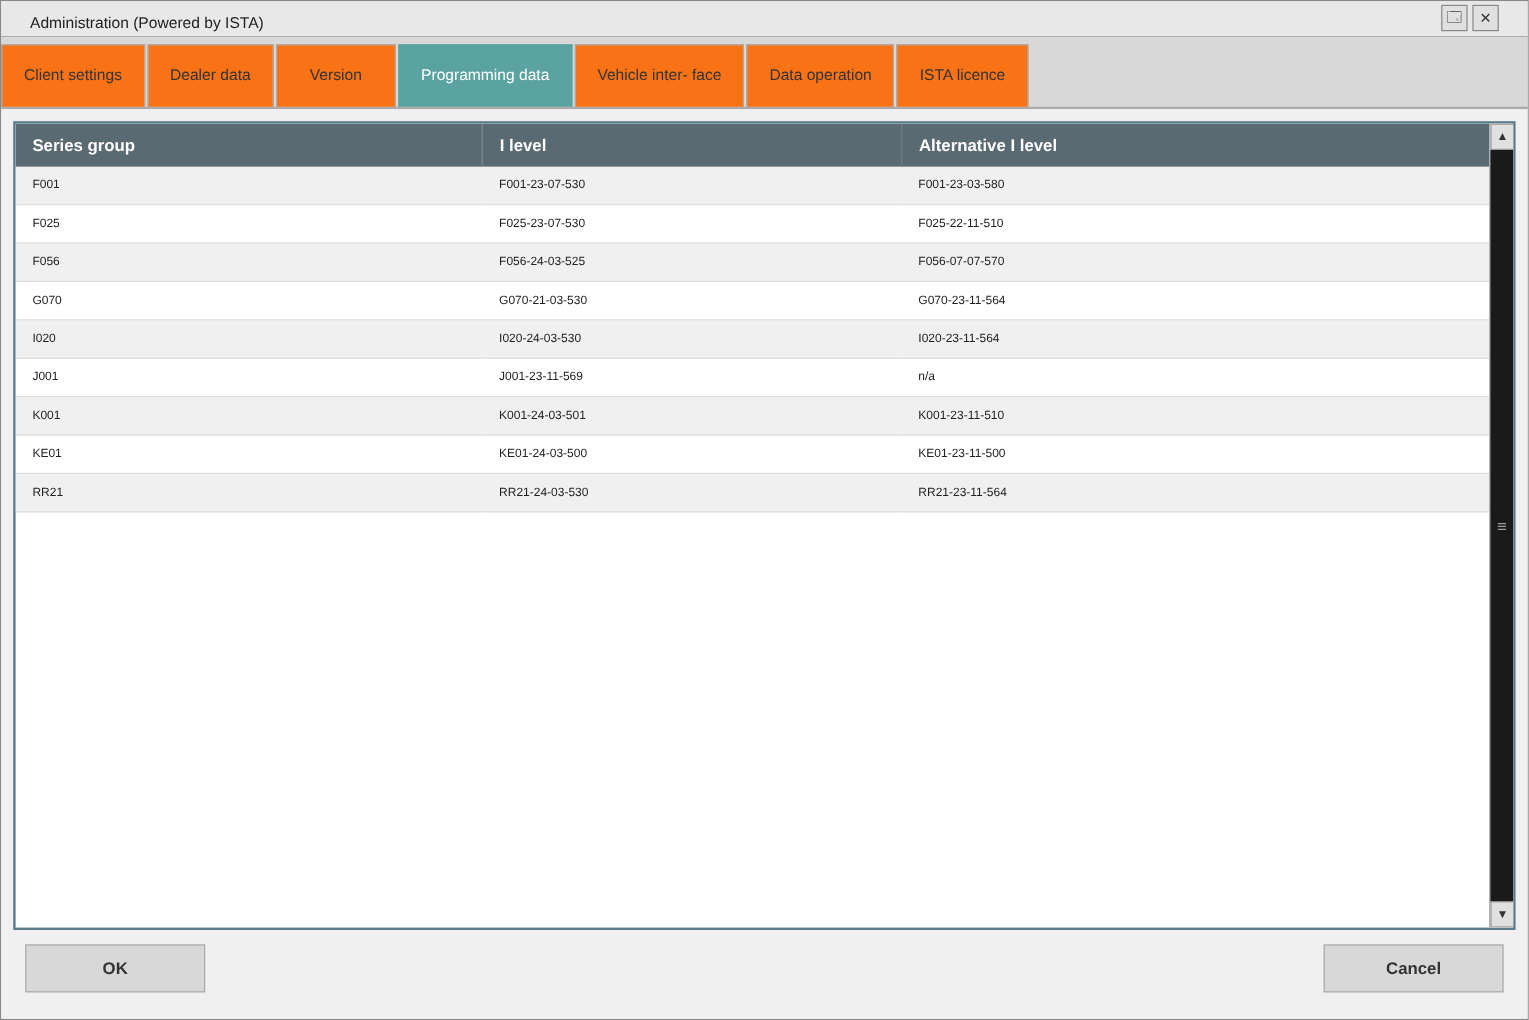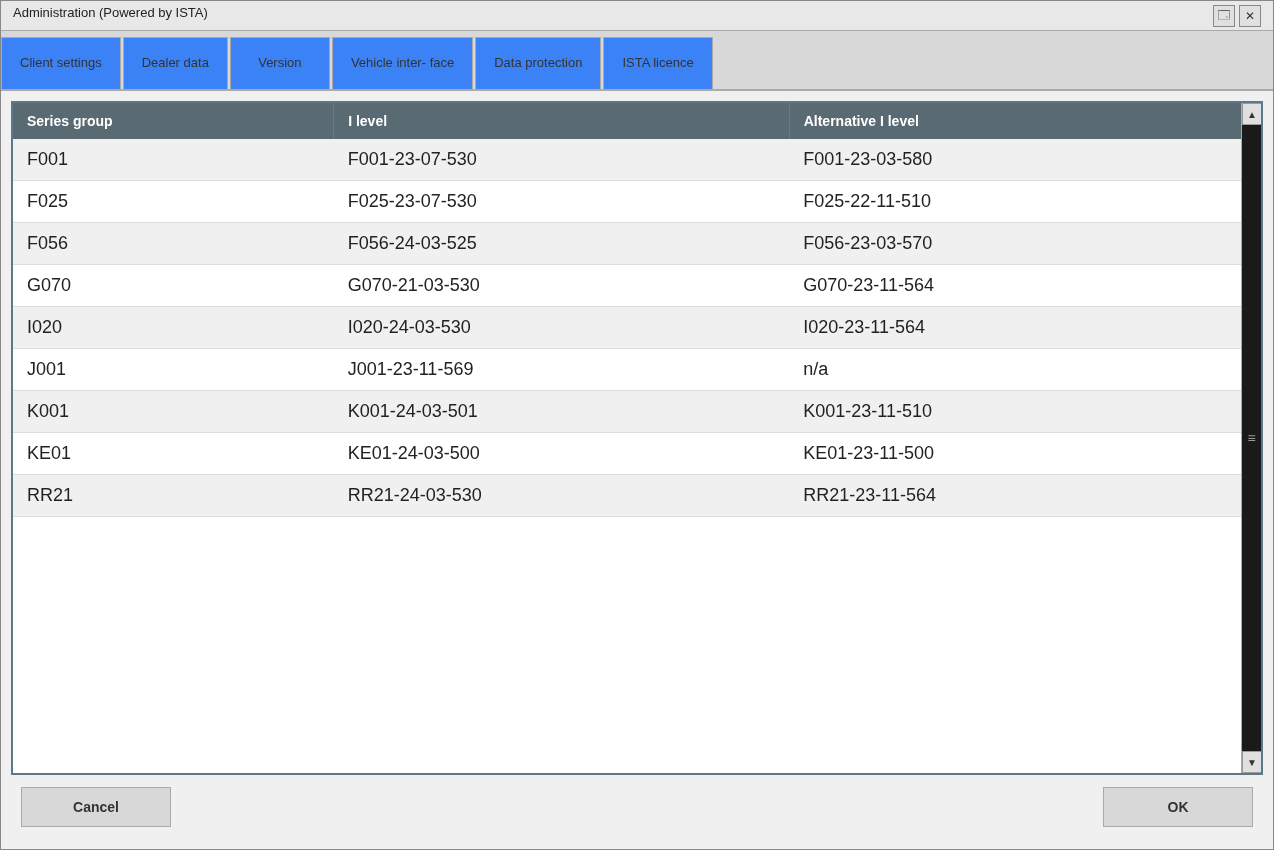--- a/index.html
+++ b/index.html
@@ -16,23 +16,23 @@
       height: 850px;
       background: #f0f0f0;
       border: 1px solid #888;
       display: flex;
       flex-direction: column;
     }
     .title-bar {
       background: #e8e8e8;
       border-bottom: 1px solid #aaa;
       display: flex;
-      align-items: flex-start;
+      align-items: flex-end;
       justify-content: space-between;
-      padding: 4px 12px;
+      padding: 4px 24px;
       height: 30px;
       flex-shrink: 0;
     }
     .title-bar-text {
       font-size: 13px;
       color: #222;
     }
     .title-bar-buttons {
       display: flex;
       gap: 4px;
@@ -53,21 +53,21 @@
       display: flex;
       background: #d8d8d8;
       border-bottom: 2px solid #aaa;
       padding: 0;
       flex-shrink: 0;
       height: 60px;
       align-items: flex-end;
     }
     .tab {
       padding: 8px 18px;
-      background: #3b82f6;
+      background: #f97316;
       border: 1px solid #aaa;
       border-bottom: none;
       cursor: pointer;
       font-size: 13px;
       color: #333;
       height: 52px;
       display: flex;
       align-items: center;
       justify-content: center;
       text-align: center;
@@ -124,21 +124,21 @@
       border-right: none;
     }
     tbody tr:nth-child(odd) {
       background: #f0f0f0;
     }
     tbody tr:nth-child(even) {
       background: #ffffff;
     }
     tbody td {
       padding: 10px 14px;
-      font-size: 18px;
+      font-size: 10px;
       color: #222;
       border-bottom: 1px solid #ddd;
     }
     .scrollbar {
       width: 20px;
       background: #d0d0d0;
       display: flex;
       flex-direction: column;
       border-left: 1px solid #aaa;
       flex-shrink: 0;
@@ -207,25 +207,28 @@
   <div class="tab-bar">
     <div class="tab">
       <span>Client settings</span>
     </div>
     <div class="tab">
       <span>Dealer data</span>
     </div>
     <div class="tab">
       <span>Version</span>
     </div>
+    <div class="tab active">
+      <span>Programming data</span>
+    </div>
     <div class="tab">
       <span>Vehicle inter- face</span>
     </div>
     <div class="tab">
-      <span>Data protection</span>
+      <span>Data operation</span>
     </div>
     <div class="tab">
       <span>ISTA licence</span>
     </div>
   </div>
 
   <div class="content-area">
     <div class="table-container">
       <div class="table-scroll-wrapper">
         <div class="table-inner">
@@ -244,21 +247,21 @@
                   <td>F001-23-03-580</td>
                 </tr>
                 <tr>
                   <td>F025</td>
                   <td>F025-23-07-530</td>
                   <td>F025-22-11-510</td>
                 </tr>
                 <tr>
                   <td>F056</td>
                   <td>F056-24-03-525</td>
-                  <td>F056-23-03-570</td>
+                  <td>F056-07-07-570</td>
                 </tr>
                 <tr>
                   <td>G070</td>
                   <td>G070-21-03-530</td>
                   <td>G070-23-11-564</td>
                 </tr>
                 <tr>
                   <td>I020</td>
                   <td>I020-24-03-530</td>
                   <td>I020-23-11-564</td>
@@ -295,17 +298,17 @@
             <div class="scroll-grip">≡</div>
           </div>
           <div class="scroll-btn">
             <span>▼</span>
           </div>
         </div>
       </div>
     </div>
 
     <div class="bottom-bar">
+      <button class="btn">OK</button>
       <button class="btn">Cancel</button>
-      <button class="btn">OK</button>
     </div>
   </div>
 </div>
 
 </body></html>

